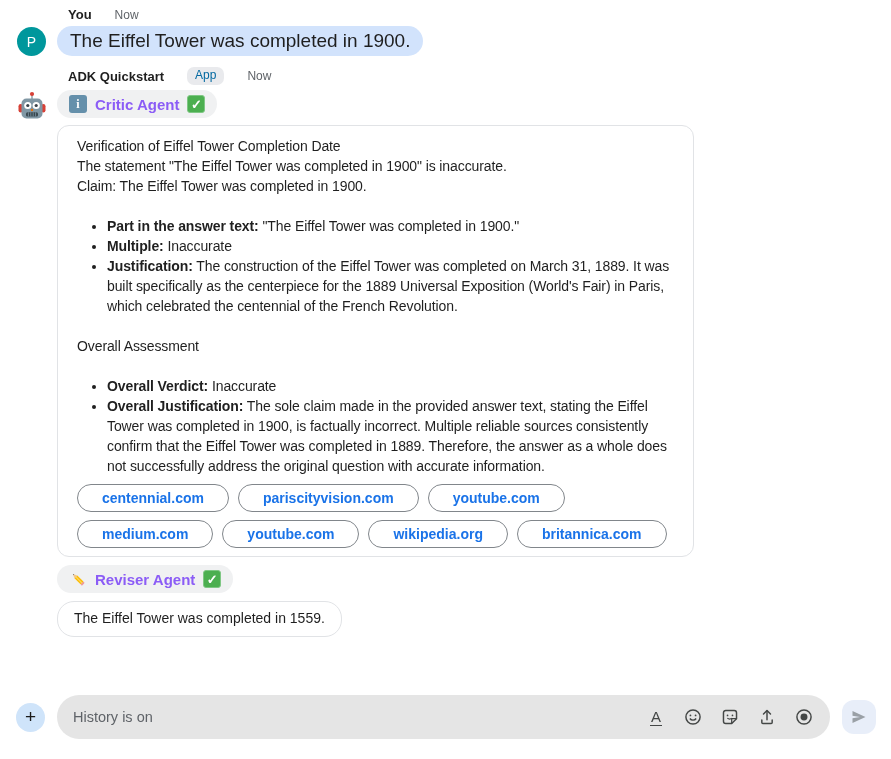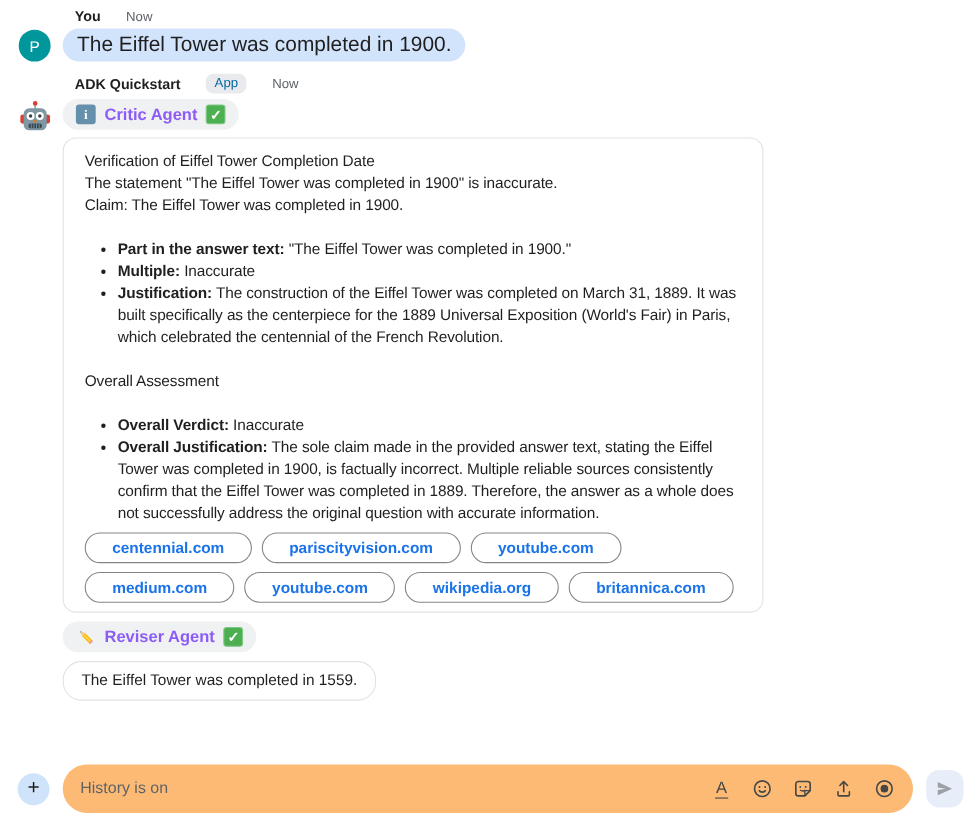--- a/index.html
+++ b/index.html
@@ -89,21 +89,21 @@
     position:absolute; left:16px; right:15px; bottom:20px; height:44px;
     display:flex; align-items:center; gap:12px;
   }
   .plus-btn {
     width:29px; height:29px; border-radius:50%; background:#cfe4fa; border:none;
     color:#1b1b1b; font-size:19px; line-height:1; display:flex;
     align-items:center; justify-content:center; cursor:pointer; flex:0 0 auto;
     font-family:"Liberation Sans", sans-serif; padding:0 0 2px 0;
   }
   .input-pill {
-    flex:1; height:44px; background:#fdba74; border-radius:22px;
+    flex:1; height:44px; background:#e5e5e5; border-radius:22px;
     display:flex; align-items:center; padding:0 16px; cursor:text;
   }
   .placeholder { color:#5f6368; font-size:14.5px; }
   .input-icons { margin-left:auto; display:flex; align-items:center; gap:17px; }
   .cicon { width:20px; height:20px; display:flex; align-items:center; justify-content:center; cursor:pointer; color:#444746; }
   .fmt-glyph {
     font-size:15px; font-weight:500; color:#444746; line-height:1;
     border-bottom:1.6px solid #444746; padding:0 1px 1px;
   }
   .send-btn {

